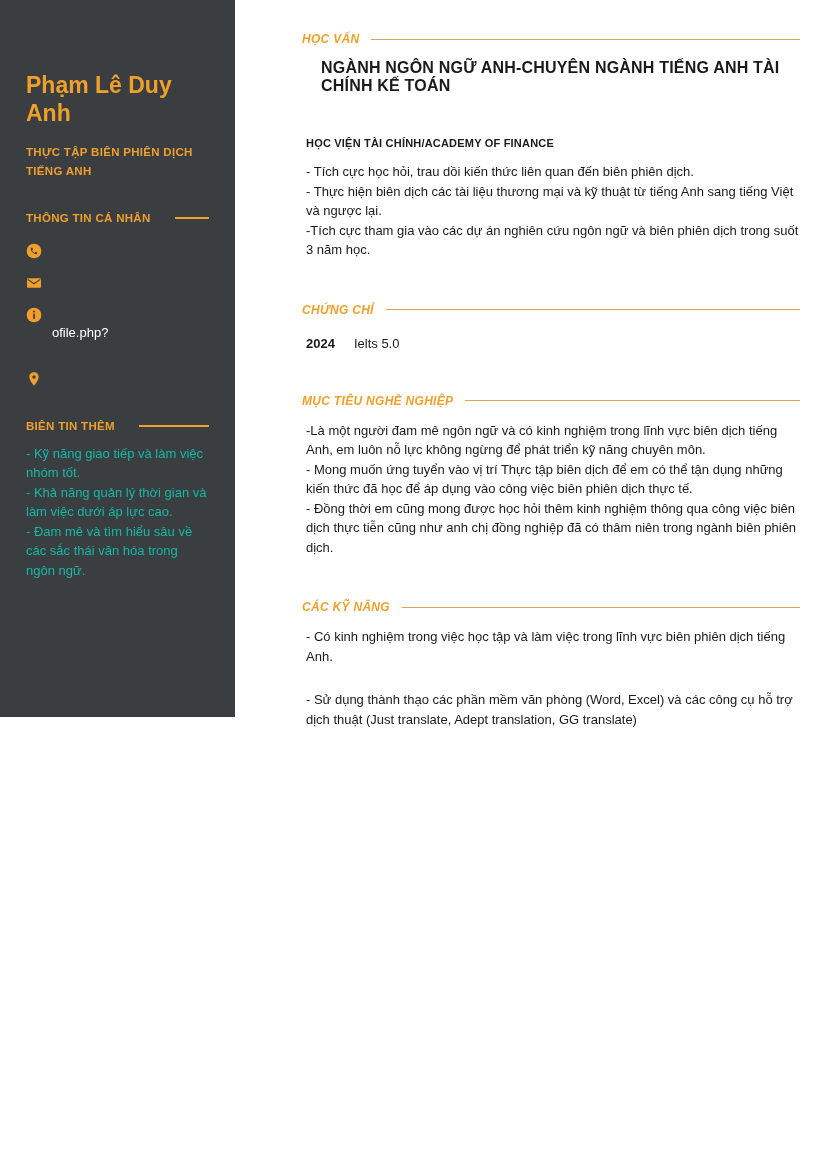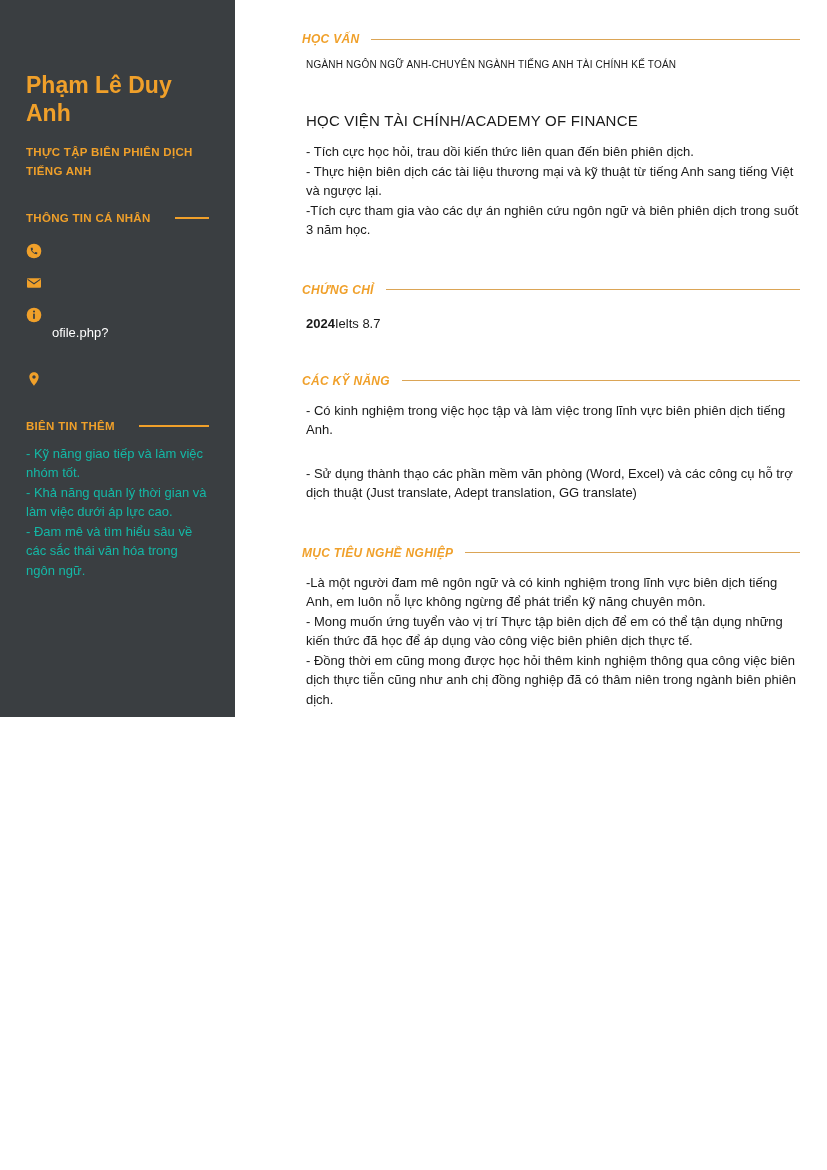--- a/index.html
+++ b/index.html
@@ -39,25 +39,25 @@
 
   
   main { position:absolute; left:302px; top:0; width:498px; padding-top:32px; }
   .main-heading {
     display:flex; align-items:center; gap:12px;
     color:var(--accent,#f0a02a); font-size:12px; font-weight:bold; letter-spacing:.3px;
     white-space:nowrap;
     font-style:italic;
   }
   .main-heading .rule { flex:1; height:1px; background:var(--rule-muted,#dba556); min-width:10px; }
-  .edu-degree { font-size:10px; font-weight:normal; margin-top:13px; padding-left:4px; letter-spacing:.2px; }
-  .edu-school { font-size:15px; font-weight:normal; margin-top:42px; padding-left:4px; letter-spacing:.2px; }
+  .edu-degree { font-size:16px; font-weight:bold; margin-top:13px; padding-left:4px; letter-spacing:.2px;margin-left:15px; }
+  .edu-school { font-size:11px; font-weight:bold; margin-top:42px; padding-left:4px; letter-spacing:.2px; }
   .para { font-size:13px; line-height:19.5px; margin-top:13px; padding-left:4px; white-space:pre-line; }
   .section { margin-top:43px; }
-  .cert-row { margin-top:19px; padding-left:4px; font-size:13px; display:flex; align-items:flex-start; }
+  .cert-row { margin-top:19px; padding-left:4px; font-size:13px; display:flex; gap:19px; align-items:flex-start; }
   .cert-year { font-weight:bold; }
   .skill-para + .skill-para { margin-top:24px; }
 </style>
 </head>
 <body>
 
 <div class="page">
 
   <aside class="sidebar">
     <h1 class="name">Phạm Lê Duy Anh</h1>
@@ -134,37 +134,37 @@
 -Tích cực tham gia vào các dự án nghiên cứu ngôn ngữ và biên phiên dịch trong suốt 3 năm học.</div>
     </section>
 
     <section class="section">
       <div class="main-heading">
         <span>CHỨNG CHỈ</span>
         <span class="rule"></span>
       </div>
       <div class="cert-row">
         <span class="cert-year">2024</span>
-        <span class="cert-name">Ielts 8.7</span>
+        <span class="cert-name">Ielts 5.0</span>
       </div>
-    </section>
-
-    <section class="section">
-      <div class="main-heading">
-        <span>CÁC KỸ NĂNG</span>
-        <span class="rule"></span>
-      </div>
-      <div class="para skill-para">- Có kinh nghiệm trong việc học tập và làm việc trong lĩnh vực biên phiên dịch tiếng Anh.</div>
-      <div class="para skill-para">- Sử dụng thành thạo các phần mềm văn phòng (Word, Excel) và các công cụ hỗ trợ dịch thuật (Just translate, Adept translation, GG translate)</div>
     </section>
 
     <section class="section">
       <div class="main-heading">
         <span>MỤC TIÊU NGHỀ NGHIỆP</span>
         <span class="rule"></span>
       </div>
       <div class="para">-Là một người đam mê ngôn ngữ và có kinh nghiệm trong lĩnh vực biên dịch tiếng Anh, em luôn nỗ lực không ngừng để phát triển kỹ năng chuyên môn.
 - Mong muốn ứng tuyển vào vị trí Thực tập biên dịch để em có thể tận dụng những kiến thức đã học để áp dụng vào công việc biên phiên dịch thực tế.
 - Đồng thời em cũng mong được học hỏi thêm kinh nghiệm thông qua công việc biên dịch thực tiễn cũng như anh chị đồng nghiệp đã có thâm niên trong ngành biên phiên dịch.</div>
     </section>
 
+    <section class="section">
+      <div class="main-heading">
+        <span>CÁC KỸ NĂNG</span>
+        <span class="rule"></span>
+      </div>
+      <div class="para skill-para">- Có kinh nghiệm trong việc học tập và làm việc trong lĩnh vực biên phiên dịch tiếng Anh.</div>
+      <div class="para skill-para">- Sử dụng thành thạo các phần mềm văn phòng (Word, Excel) và các công cụ hỗ trợ dịch thuật (Just translate, Adept translation, GG translate)</div>
+    </section>
+
   </main>
 </div>
 
 </body></html>

